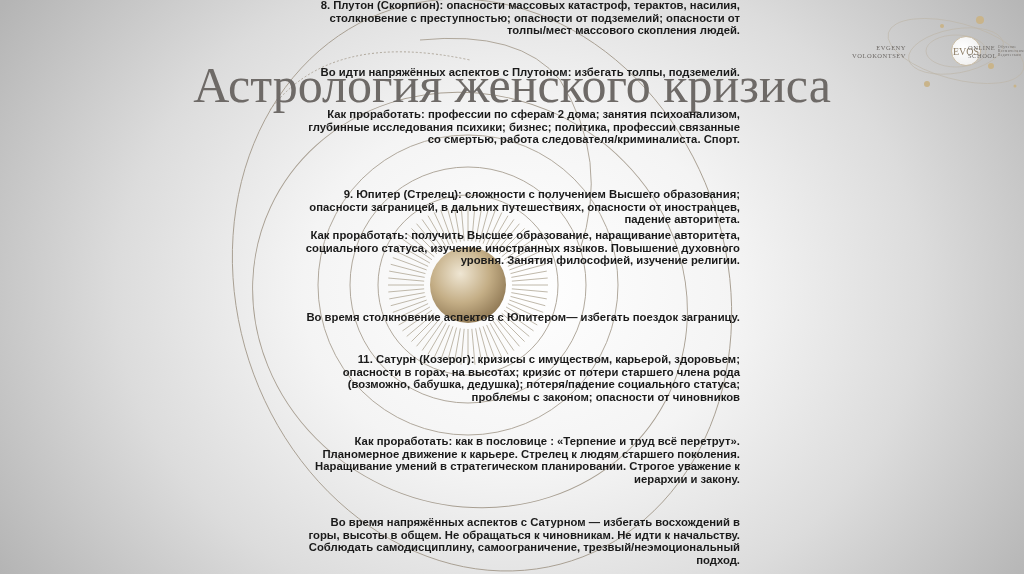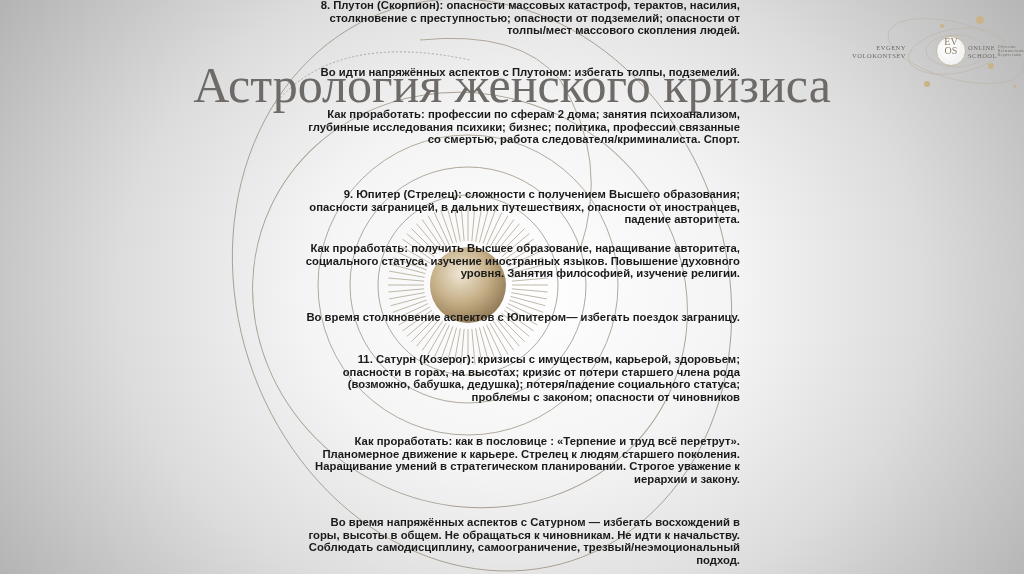--- a/index.html
+++ b/index.html
@@ -20,24 +20,24 @@
     position: absolute; left: 300px; top: 0px; width: 440px;
     font-size: 11.3px; font-weight: bold; color: #1a1a1a; line-height: 12.6px;
   }
   .para { position: absolute; left: 0; width: 440px; margin: 0; text-align: right; }
   .logo { position: absolute; left: 848px; top: 6px; width: 176px; height: 96px; }
   .logo-text { position: absolute; font-family: "Liberation Serif", serif; color: #6e6a67; font-size: 6.5px; letter-spacing: 0.5px; text-align: right; line-height: 8px;}
   .logo-left { left: 0; top: 38px; width: 58px; }
   .logo-right { left: 120px; top: 38px; text-align: left; width: 30px;}
   .logo-tiny { left: 150px; top: 39px; font-size: 3.5px; line-height: 4px; text-align:left; width: 28px; }
   .logo-mark {
-    position: absolute; left: 88px; top: 30px; width: 28px; height: 28px; border-radius: 50%;
+    position: absolute; left: 103px; top: 30px; width: 28px; height: 28px; border-radius: 50%;
     background: radial-gradient(circle at 40% 40%, #ffffff, #ececec);
     border: 1px solid #c9bca5;
-    display: flex; flex-direction: column; align-items: center; 
+    display: flex; align-items: center; justify-content: center;
     font-family: "Liberation Serif", serif; color: #8c7d66; font-size: 10px; line-height: 9px;
   }
 </style>
 </head>
 <body>
 
 <div class="slide">
 
   <svg class="deco" width="1024" height="574" viewBox="0 0 1024 574">
     <defs>
@@ -161,19 +161,19 @@
       <div>SCHOOL</div>
     </div>
     <div class="logo-text logo-tiny">Обучение Кос­мическим Ведическим</div>
   </div>
 
   <div class="content">
     <p class="para" style="top:-1px">8. Плутон (Скорпион): опасности массовых катастроф, терактов, насилия, столкновение с преступностью; опасности от подземелий; опасности от толпы/мест массового скопления людей.</p>
     <p class="para" style="top:66px">Во идти напряжённых аспектов с Плутоном: избегать толпы, подземелий.</p>
     <p class="para" style="top:108px">Как проработать: профессии по сферам 2 дома; занятия психоанализом, глубинные исследования психики; бизнес; политика, профессии связанные со смертью, работа следователя/криминалиста. Спорт.</p>
     <p class="para" style="top:188px">9. Юпитер (Стрелец): сложности с получением Высшего образования; опасности заграницей, в дальних путешествиях, опасности от иностранцев, падение авторитета.</p>
-    <p class="para" style="top:242px">Как проработать: получить Высшее образование, наращивание авторитета, социального статуса, изучение иностранных языков. Повышение духовного уровня. Занятия философией, изучение религии.</p>
+    <p class="para" style="top:229px">Как проработать: получить Высшее образование, наращивание авторитета, социального статуса, изучение иностранных языков. Повышение духовного уровня. Занятия философией, изучение религии.</p>
     <p class="para" style="top:311px">Во время столкновение аспектов с Юпитером— избегать поездок заграницу.</p>
     <p class="para" style="top:353px">11. Сатурн (Козерог): кризисы с имуществом, карьерой, здоровьем; опасности в горах, на высотах; кризис от потери старшего члена рода (возможно, бабушка, дедушка); потеря/падение социального статуса; проблемы с законом; опасности от чиновников</p>
     <p class="para" style="top:435px">Как проработать: как в пословице : «Терпение и труд всё перетрут». Планомерное движение к карьере. Стрелец к людям старшего поколения. Наращивание умений в стратегическом планировании. Строгое уважение к иерархии и закону.</p>
     <p class="para" style="top:516px">Во время напряжённых аспектов с Сатурном — избегать восхождений в горы, высоты в общем. Не обращаться к чиновникам. Не идти к начальству. Соблюдать самодисциплину, самоограничение, трезвый/неэмоциональный подход.</p>
   </div>
 </div>
 
 </body></html>

